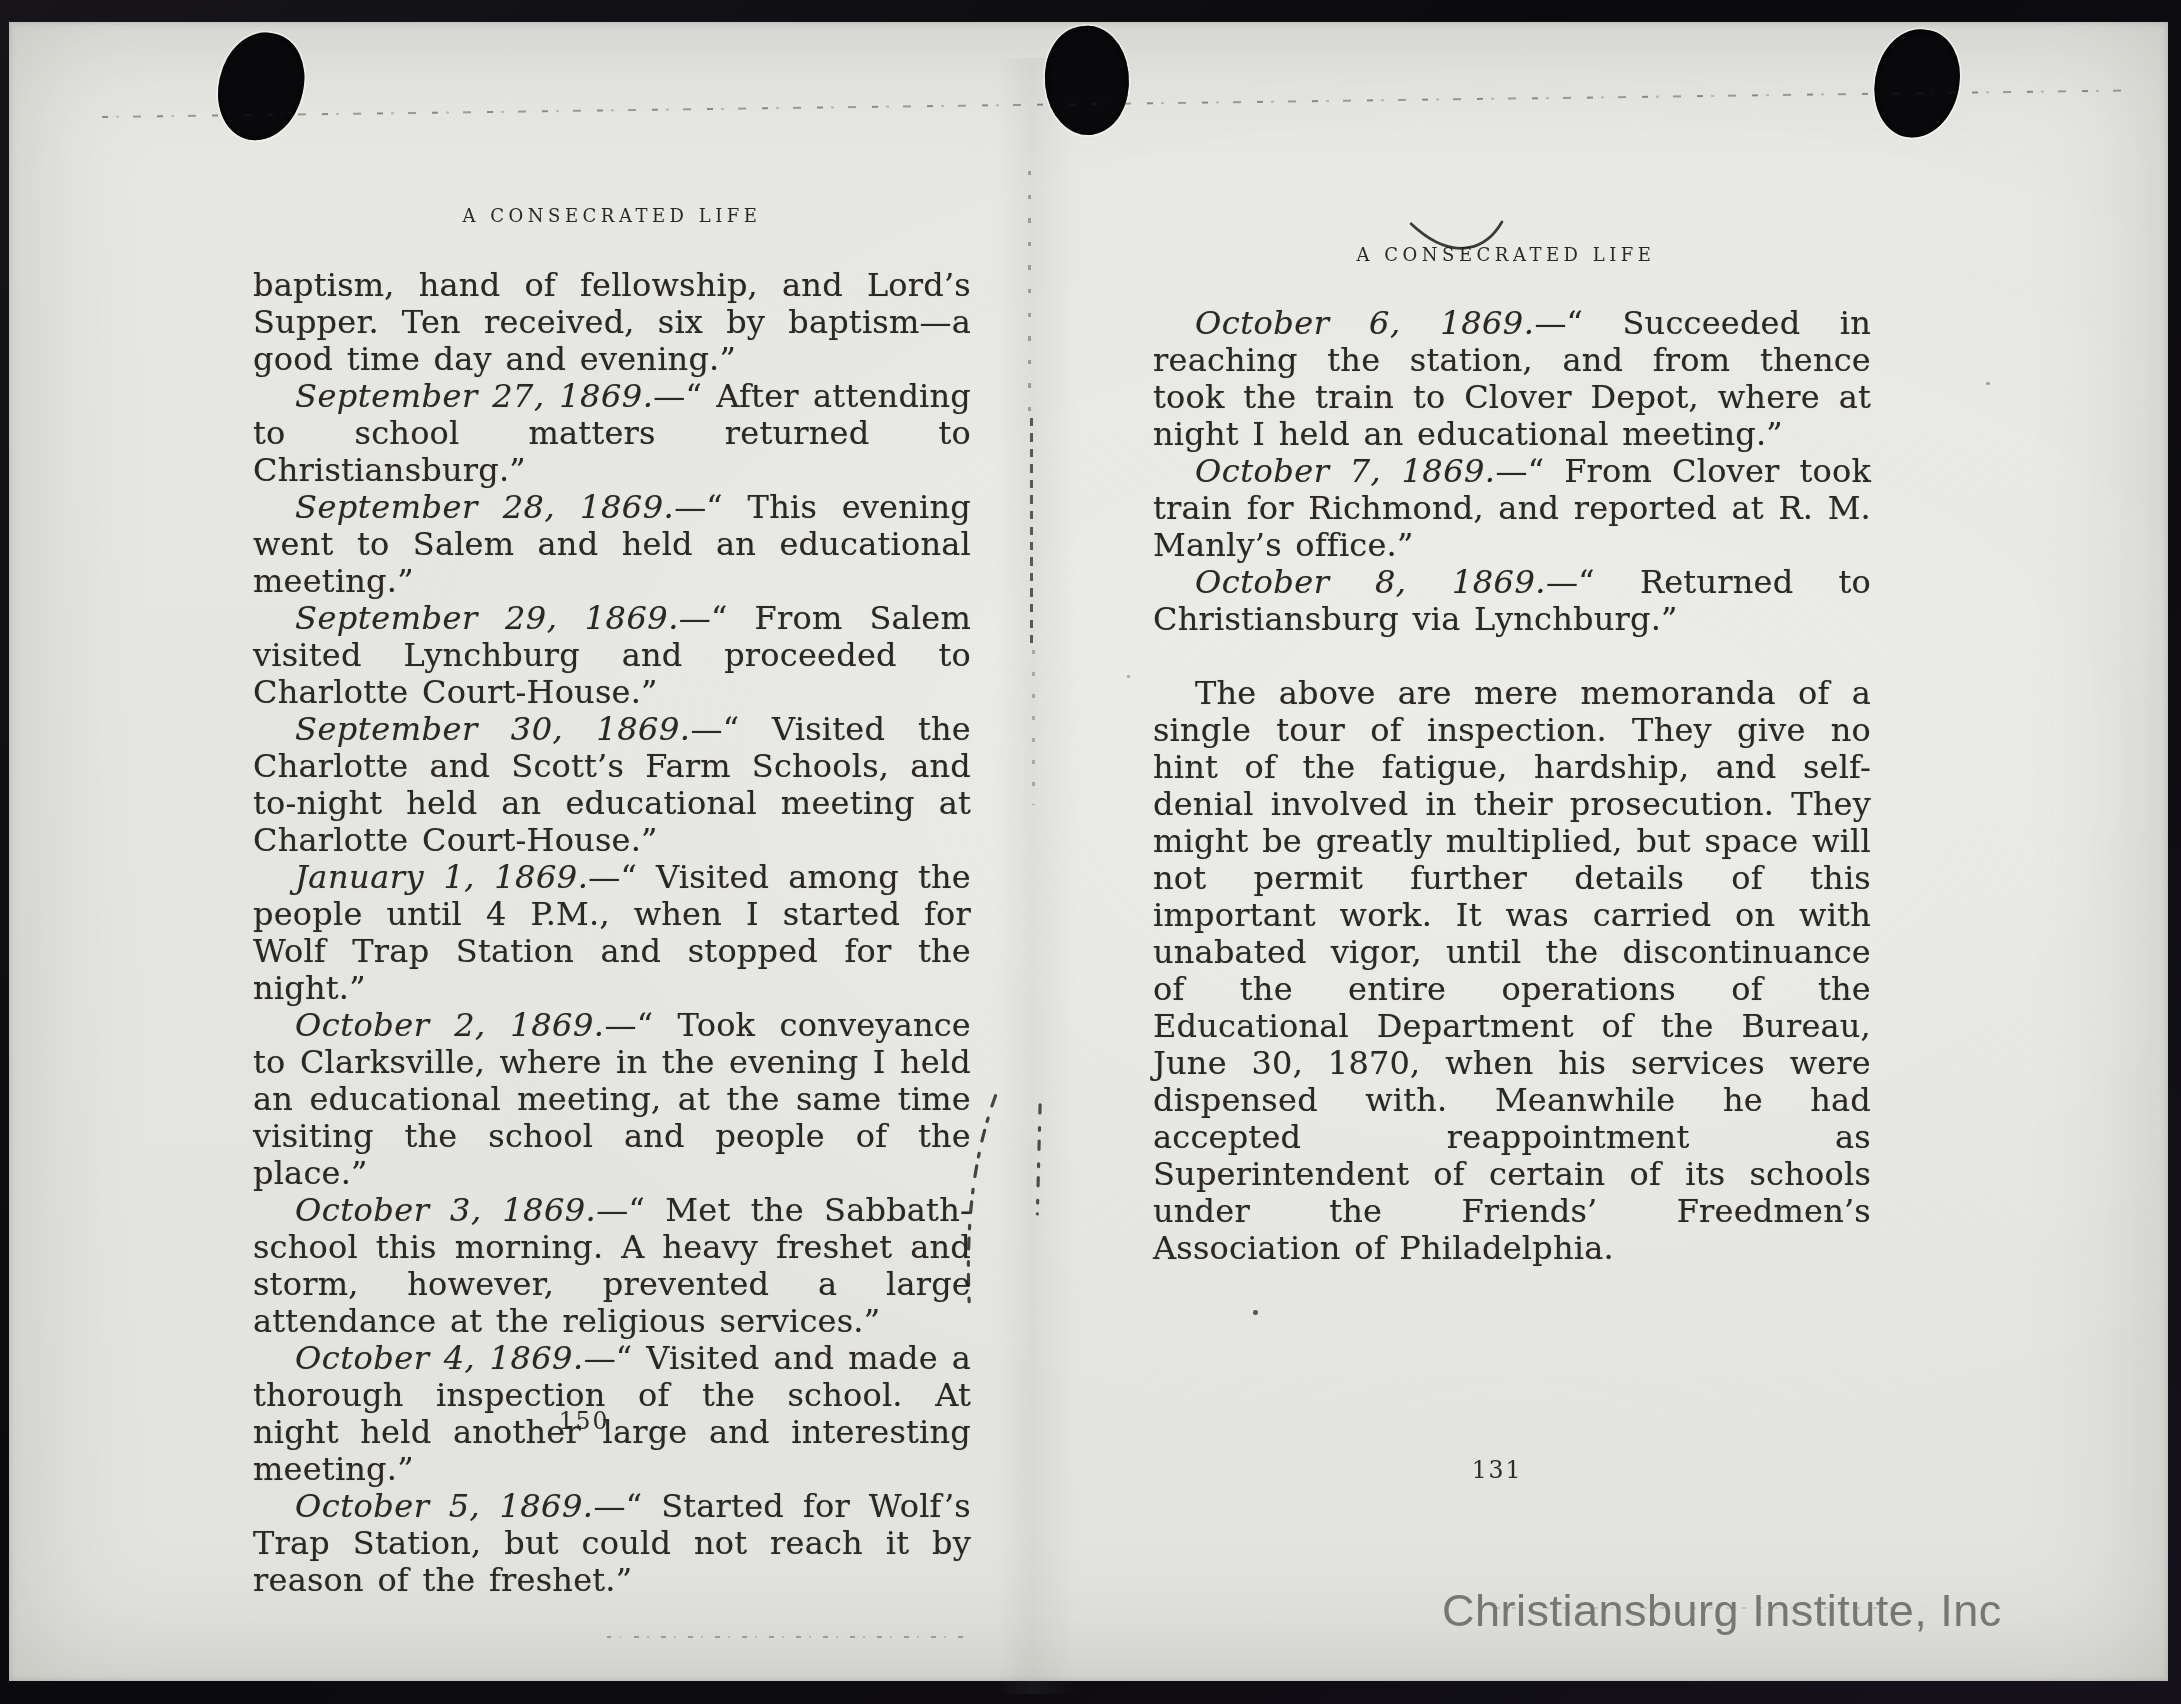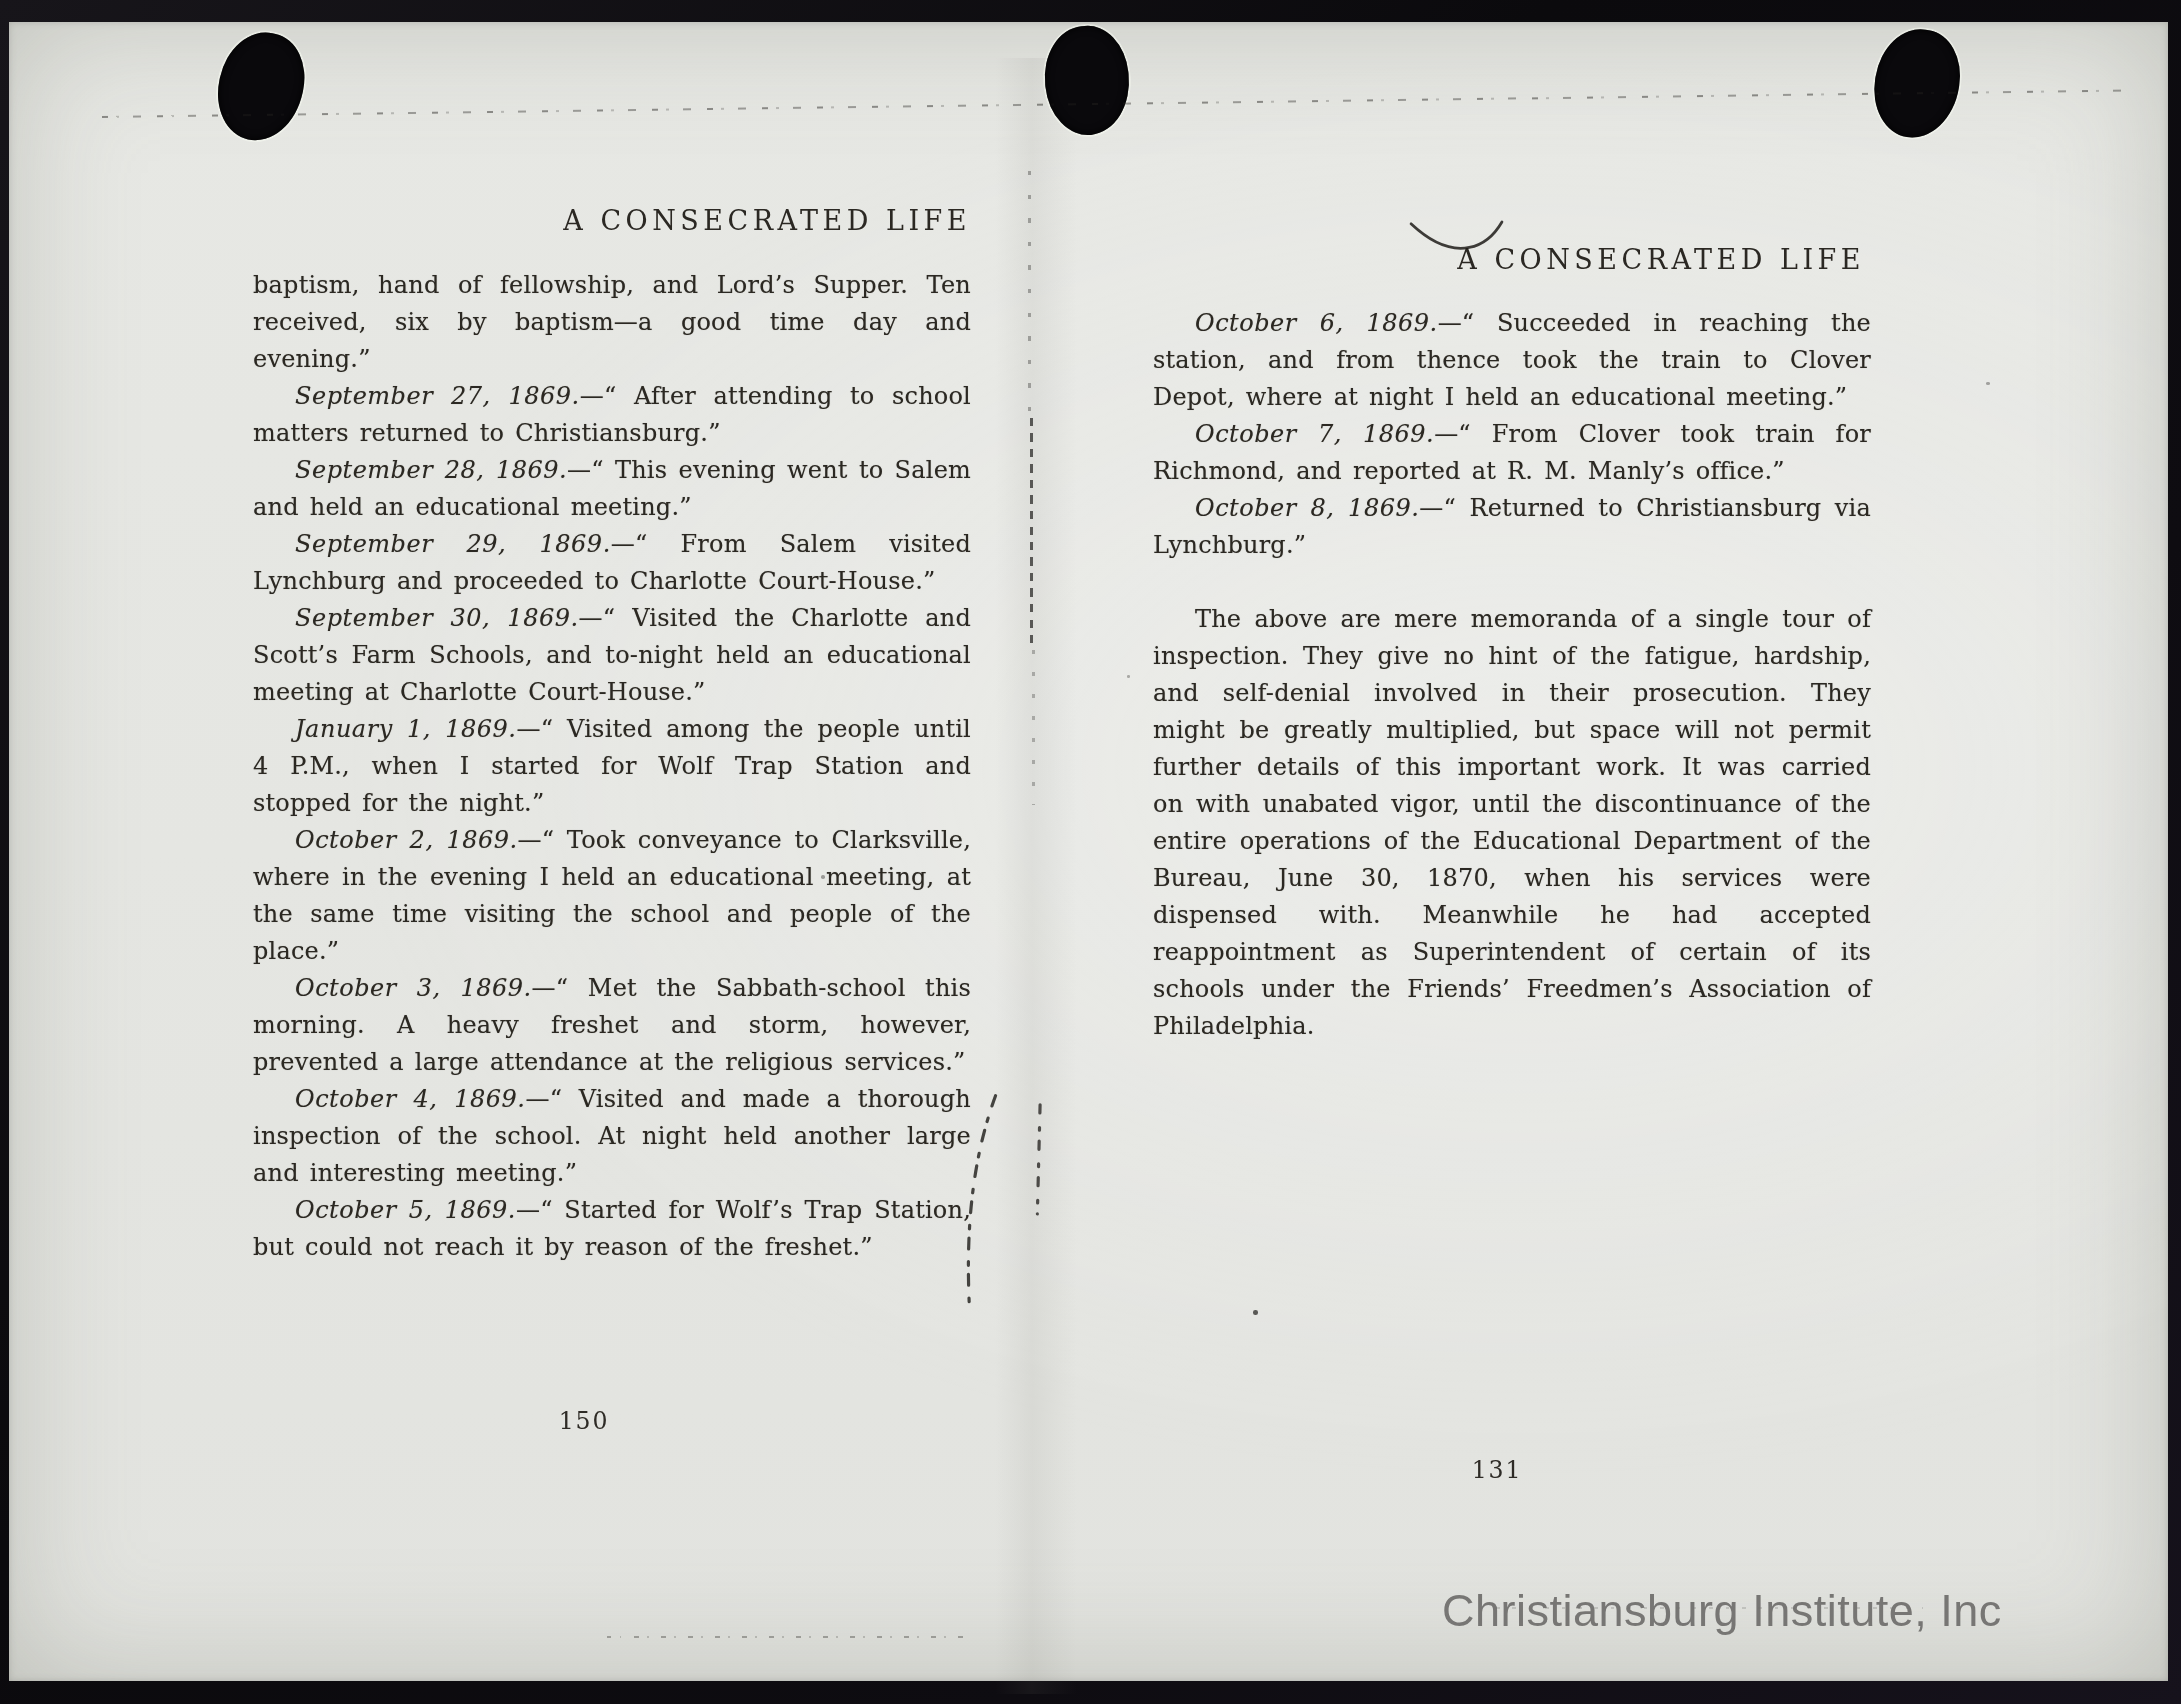--- a/index.html
+++ b/index.html
@@ -58,30 +58,30 @@
   }
   .watermark-dots{
     position:absolute;left:1496px;top:1607px;width:427px;height:1.8px;
     background:repeating-linear-gradient(90deg,rgba(60,58,55,0.4) 0 3.6px,rgba(0,0,0,0) 3.6px 16.4px);
     opacity:.45;
   }
   svg.artifacts{position:absolute;left:0;top:0;pointer-events:none;}
   
   .page-header{
     position:absolute;width:718px;
-    text-align:right;
-    font-size:27px;letter-spacing:4.5px;
+    text-align:center;
+    font-size:18px;letter-spacing:4.5px;
     color:#2b2823;
     white-space:nowrap;
   }
   .header-left{left:253px;top:205px;}
   .header-right{left:1147px;top:244px;}
   .page-body{
     position:absolute;width:718px;
-    font-size:24px;line-height:37px;
+    font-size:32px;line-height:37px;
     text-align:justify;
     color:#2b2822;
     letter-spacing:0.2px;word-spacing:3.2px;
     text-shadow:0 0 0.9px rgba(43,40,34,0.35);
   }
   .body-left{left:253px;top:267px;}
   .body-right{left:1153px;top:305px;}
   .page-body p{margin:0;}
   .page-body p.indent{text-indent:42px;}
   .page-body p.space-before{margin-top:37px;}

